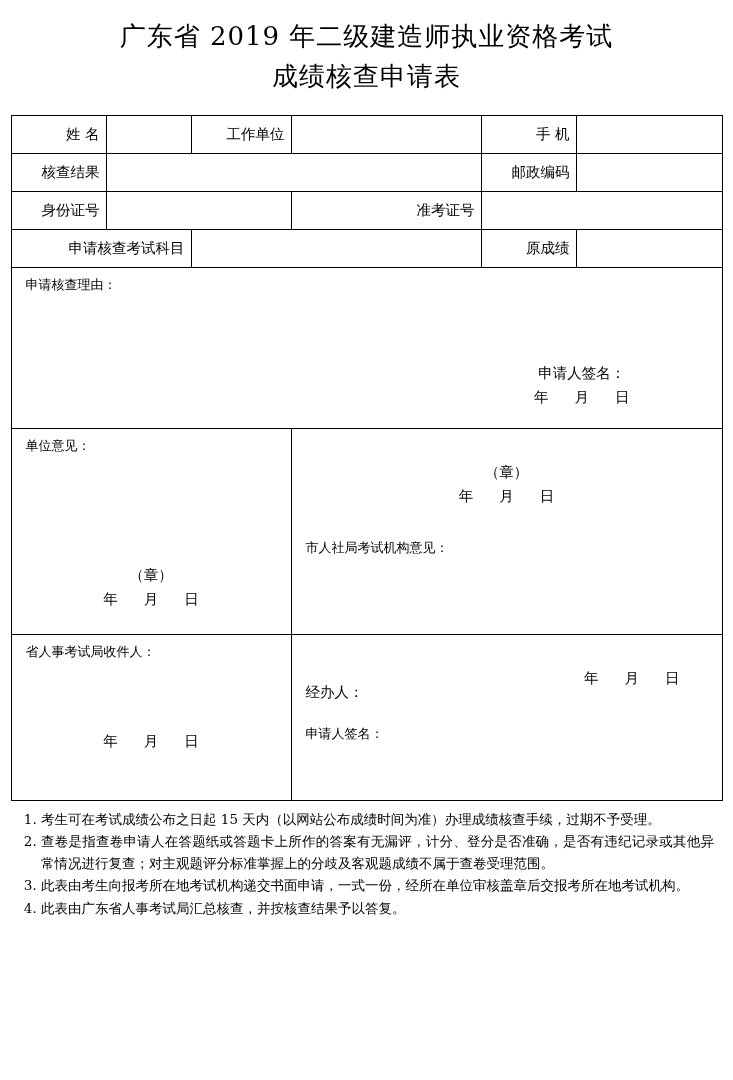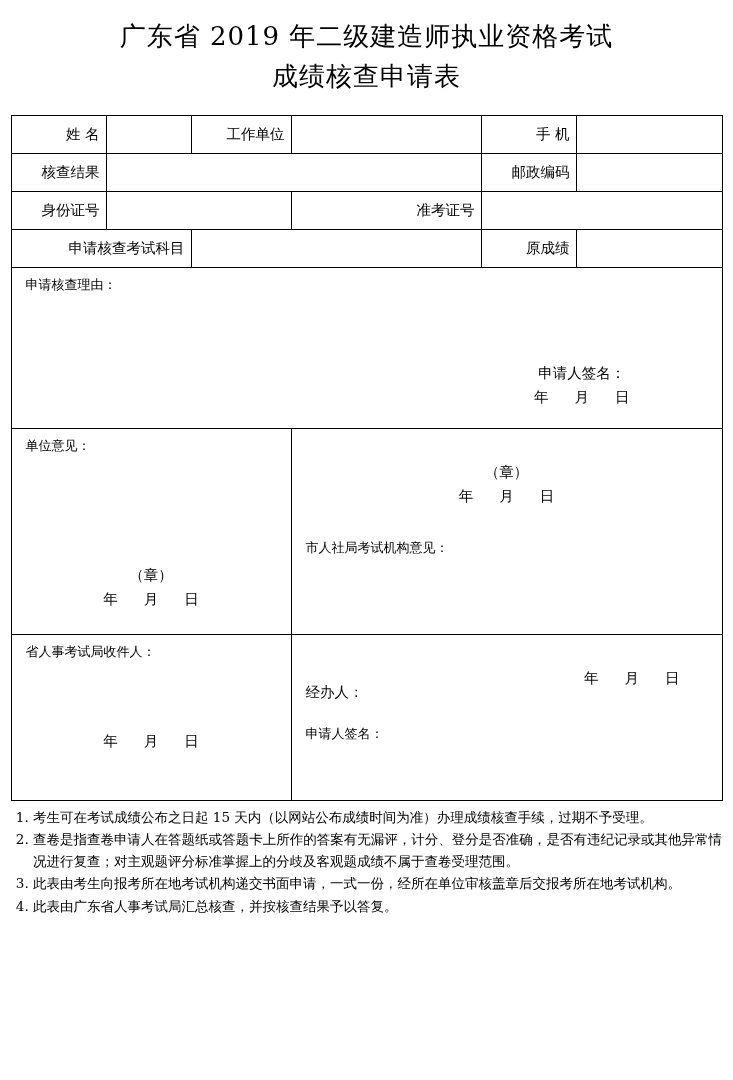--- a/index.html
+++ b/index.html
@@ -87,21 +87,21 @@
     width: 711px;
     margin: 6px auto 0 auto;
     font-size: 13.5px;
     line-height: 1.6;
   }
   .notes .nt-title {
     font-weight: bold;
     margin-bottom: 1px;
   }
   .notes ol {
-    margin: 0;
+    margin: 8px;
     padding-left: 22px;
   }
   .notes li {
     margin-bottom: 1px;
     text-align: justify;
   }
 </style>
 </head>
 <body>
 

